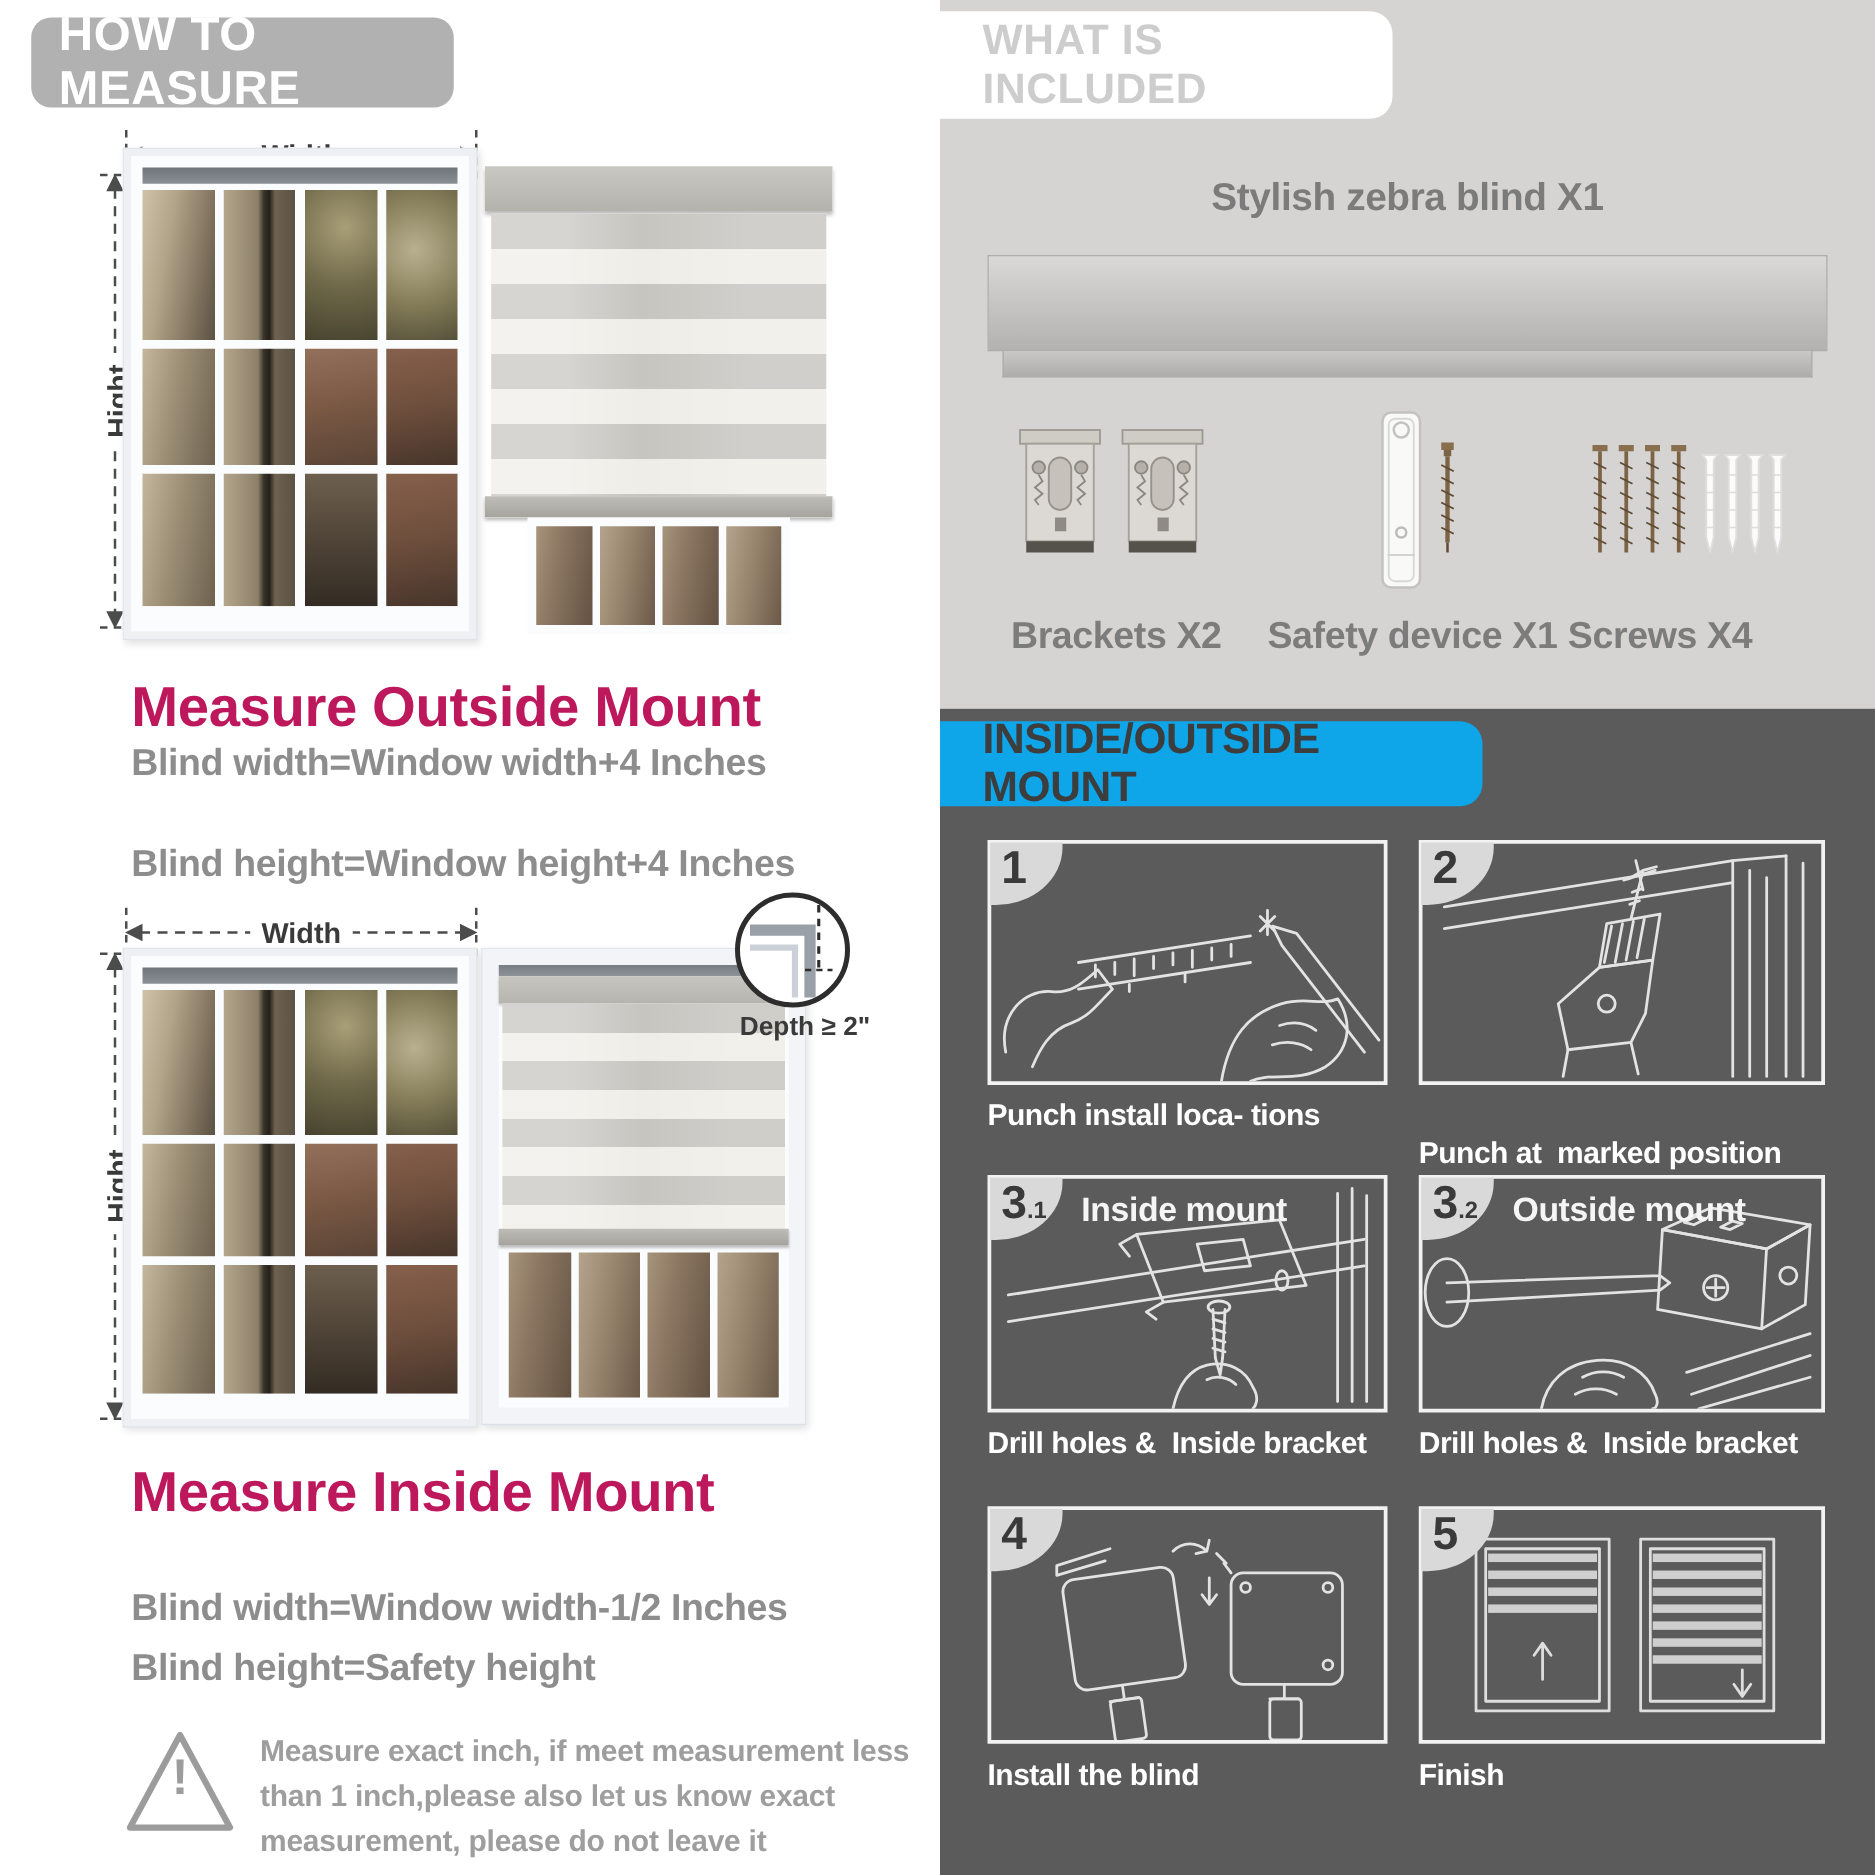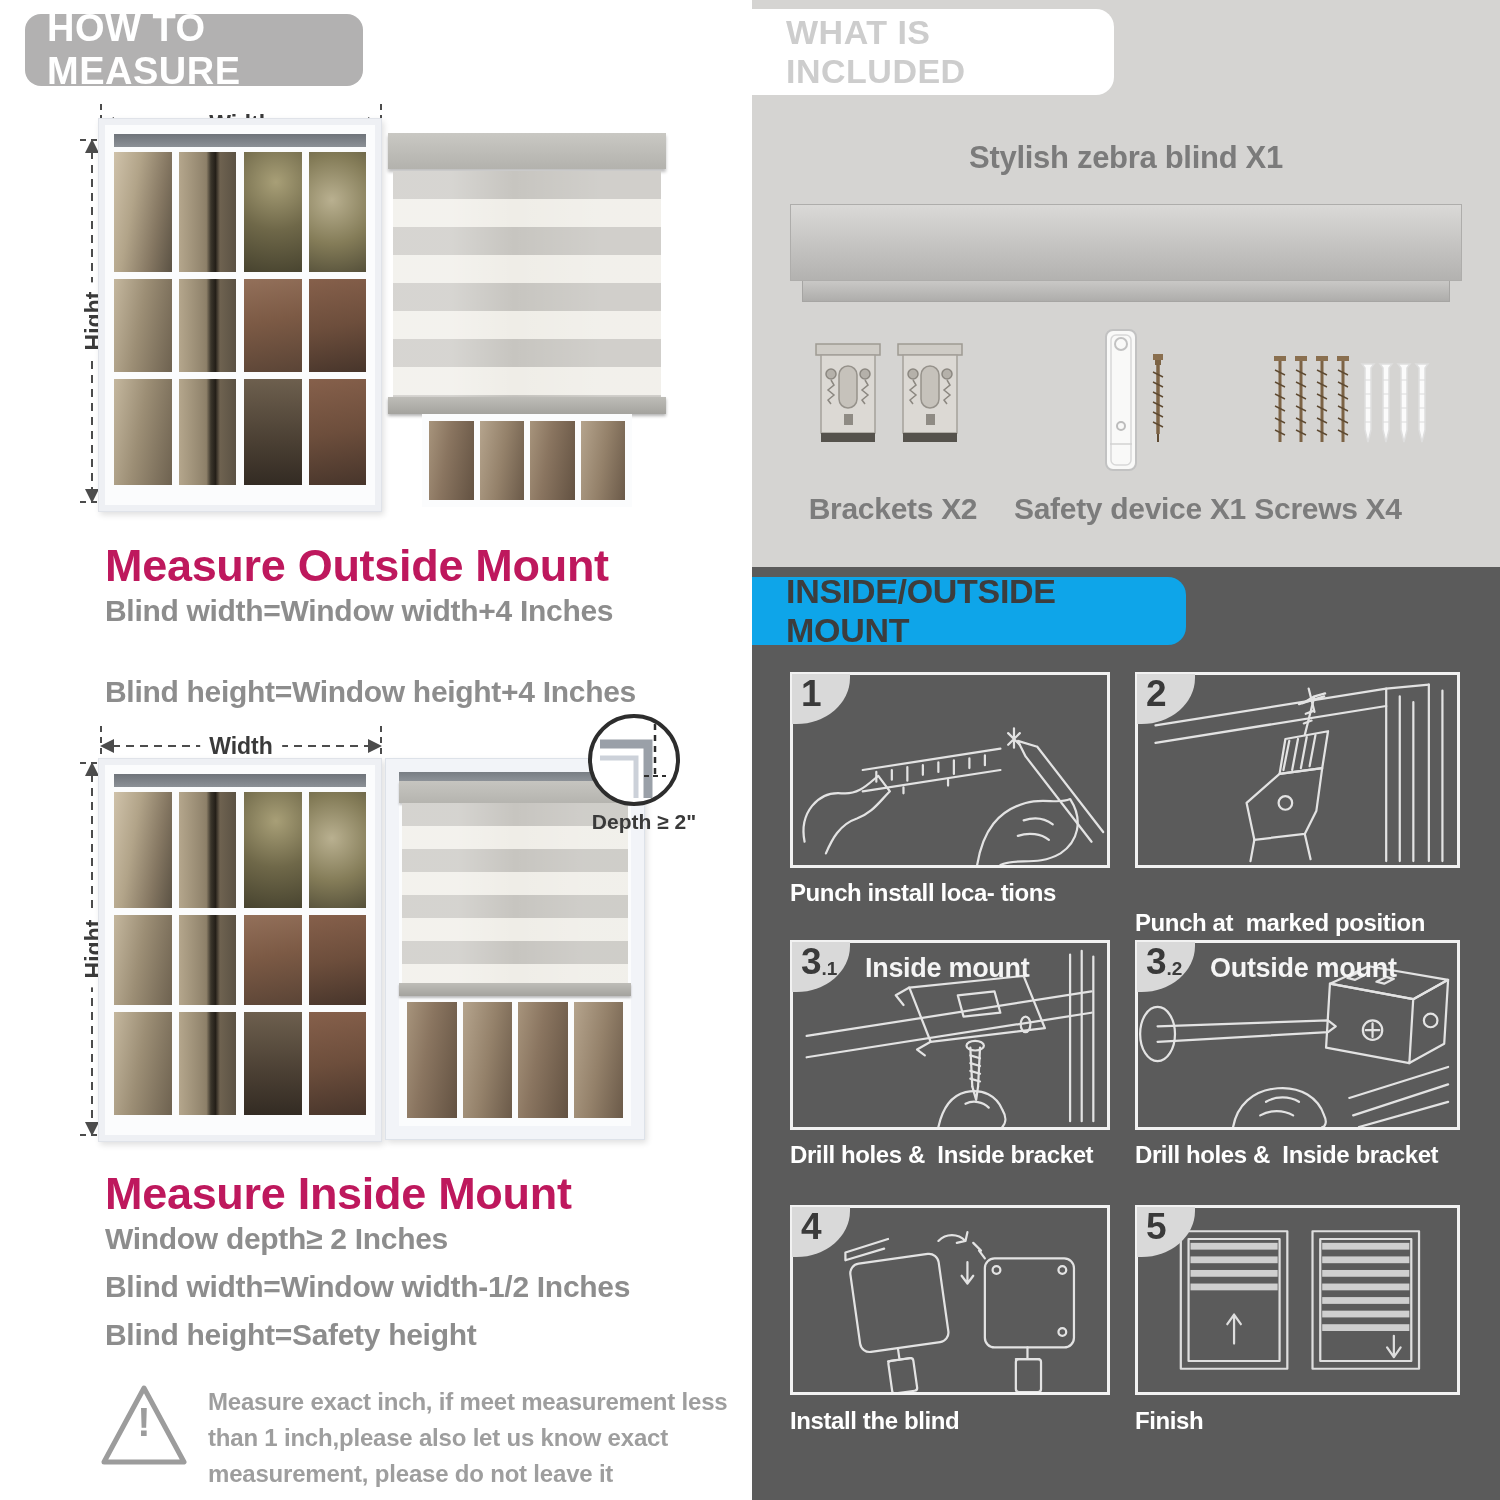--- a/index.html
+++ b/index.html
@@ -257,21 +257,20 @@
     <svg width="84" height="84" viewBox="0 0 84 84">
       <path d="M8,26 L56,26 L56,80" stroke="#9aa0a8" stroke-width="9" fill="none"></path>
       <path d="M8,40 L44,40 L44,80" stroke="#ccd1d9" stroke-width="5" fill="none"></path>
       <path d="M63,6 L63,58" stroke="#2d2d2d" stroke-width="2.5" fill="none" stroke-dasharray="6 5"></path>
       <path d="M52,58 L74,58" stroke="#2d2d2d" stroke-width="2" fill="none" stroke-dasharray="5 4"></path>
     </svg>
   </div>
   <div class="depth-label">Depth ≥ 2"</div>
 
   <div class="sec-title" style="left:105px;top:1168px;">Measure Inside Mount</div>
-  <div class="sec-line" style="left:105px;top:1222px;">Window depth≥ 2 Inches</div>
   <div class="sec-line" style="left:105px;top:1270px;">Blind width=Window width-1/2 Inches</div>
   <div class="sec-line" style="left:105px;top:1318px;">Blind height=Safety height</div>
 
   <svg class="warn-tri" viewBox="0 0 92 88">
     <path d="M46,6 L86,80 L6,80 Z" fill="none" stroke="#9c9c9c" stroke-width="5" stroke-linejoin="round"></path>
   </svg>
   <div class="warn-excl">!</div>
   <div class="warn-text">Measure exact inch, if meet measurement less than 1 inch,please also let us know exact measurement, please do not leave it</div>
 
   <div class="panel-top">

